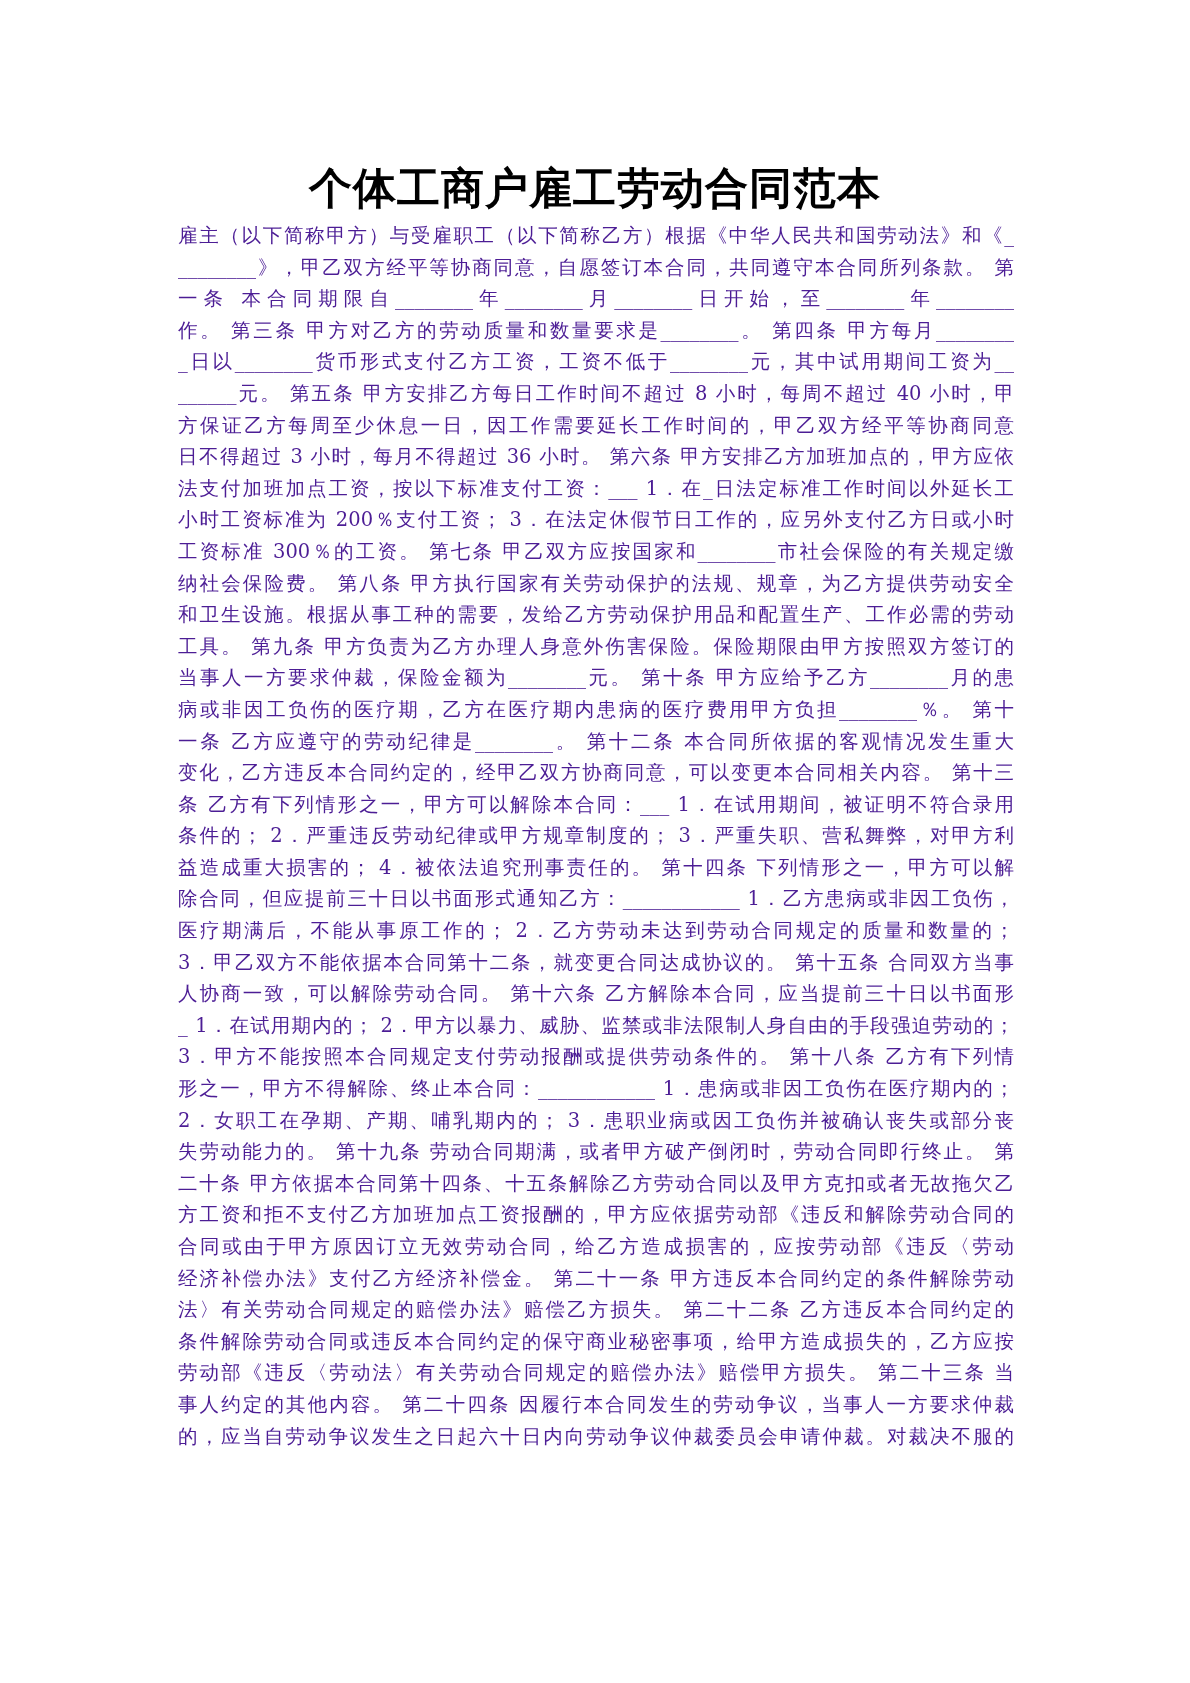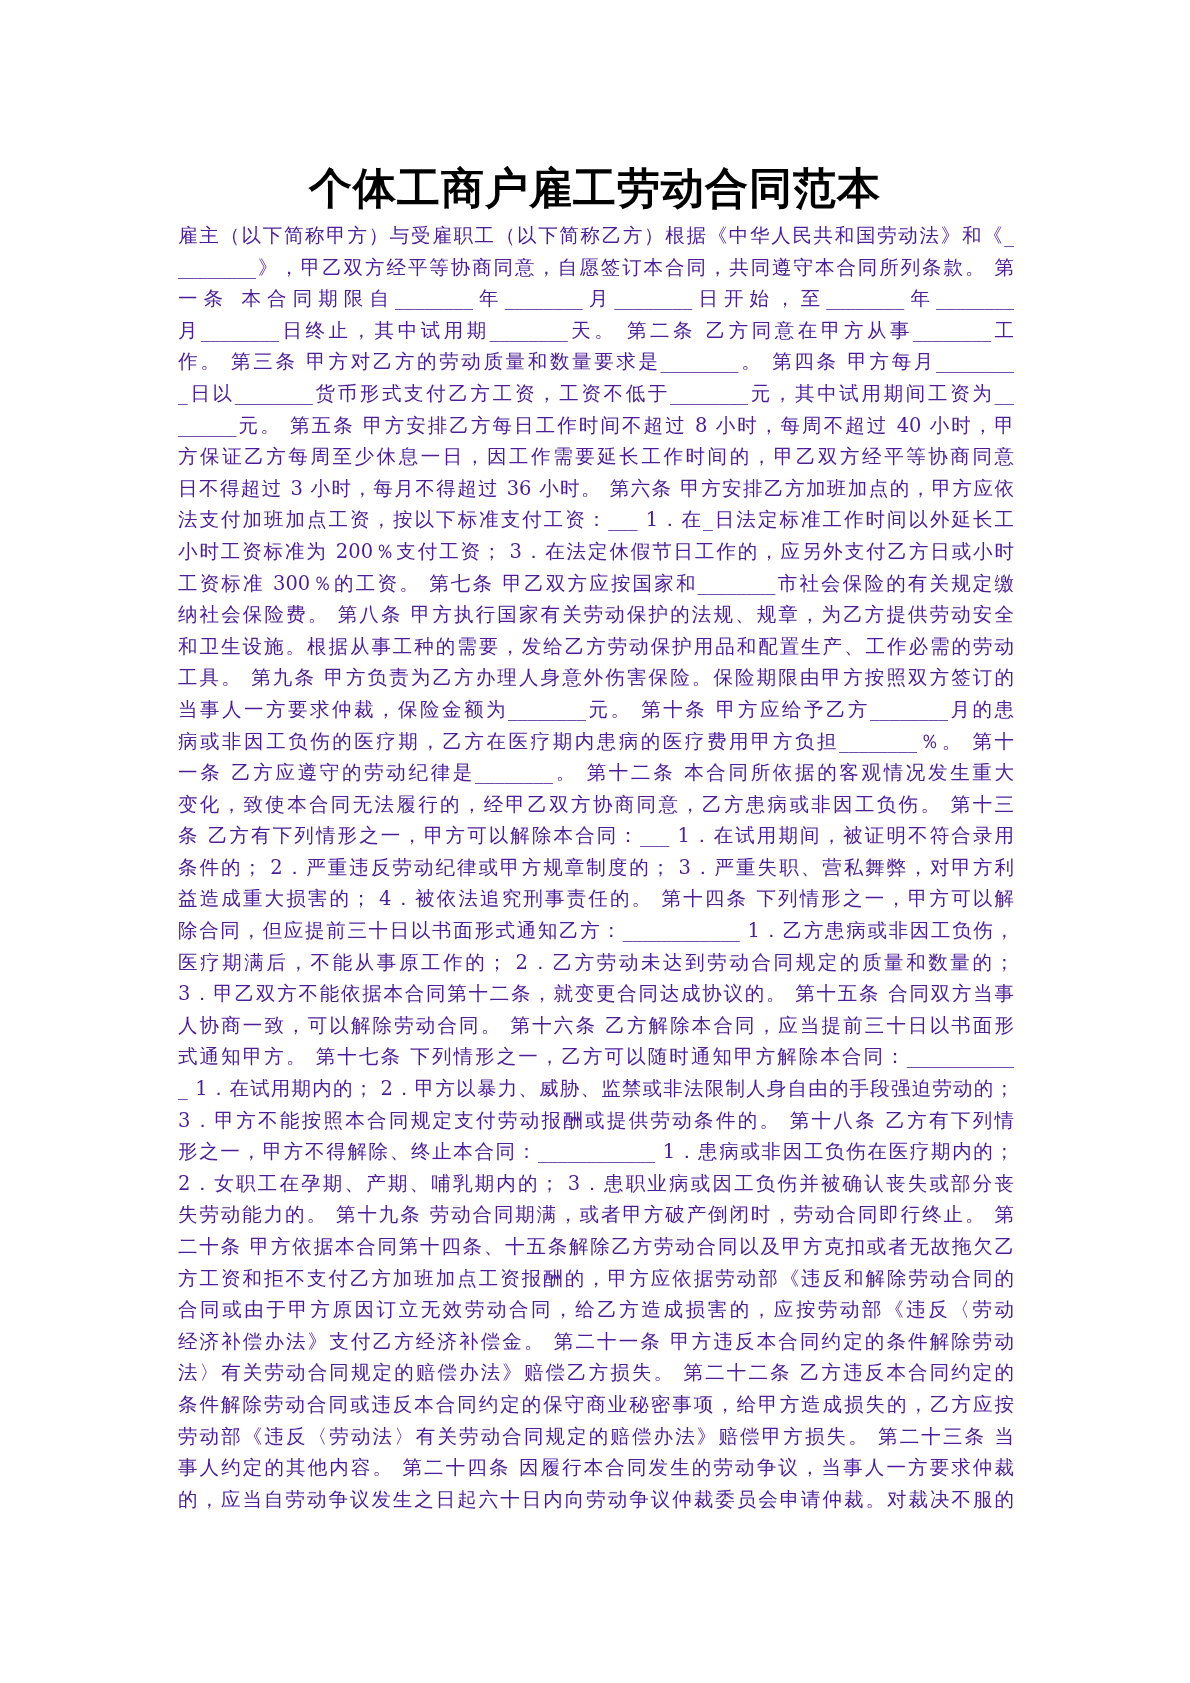--- a/index.html
+++ b/index.html
@@ -16,44 +16,42 @@
 </style>
 </head>
 <body>
 
 <div class="page">
   <div class="title">个体工商户雇工劳动合同范本</div>
   <div class="body" id="body">
       <span class="line">雇主（以下简称甲方）与受雇职工（以下简称乙方）根据《中华人民共和国劳动法》和《_</span>
       <span class="line">________》，甲乙双方经平等协商同意，自愿签订本合同，共同遵守本合同所列条款。 第</span>
       <span class="line">一条 本合同期限自________年________月________日开始，至________年________</span>
-      <span class="line">月________日终止，其中试用期________天。 第二条 乙方同意在甲方从事________工</span>
       <span class="line">作。 第三条 甲方对乙方的劳动质量和数量要求是________。 第四条 甲方每月________</span>
       <span class="line">_日以________货币形式支付乙方工资，工资不低于________元，其中试用期间工资为__</span>
       <span class="line">______元。 第五条 甲方安排乙方每日工作时间不超过 8 小时，每周不超过 40 小时，甲</span>
       <span class="line">方保证乙方每周至少休息一日，因工作需要延长工作时间的，甲乙双方经平等协商同意</span>
       <span class="line">日不得超过 3 小时，每月不得超过 36 小时。 第六条 甲方安排乙方加班加点的，甲方应依</span>
       <span class="line">法支付加班加点工资，按以下标准支付工资：___ 1．在_日法定标准工作时间以外延长工</span>
       <span class="line">小时工资标准为 200％支付工资； 3．在法定休假节日工作的，应另外支付乙方日或小时</span>
       <span class="line">工资标准 300％的工资。 第七条 甲乙双方应按国家和________市社会保险的有关规定缴</span>
       <span class="line">纳社会保险费。 第八条 甲方执行国家有关劳动保护的法规、规章，为乙方提供劳动安全</span>
       <span class="line">和卫生设施。根据从事工种的需要，发给乙方劳动保护用品和配置生产、工作必需的劳动</span>
       <span class="line">工具。 第九条 甲方负责为乙方办理人身意外伤害保险。保险期限由甲方按照双方签订的</span>
       <span class="line">当事人一方要求仲裁，保险金额为________元。 第十条 甲方应给予乙方________月的患</span>
       <span class="line">病或非因工负伤的医疗期，乙方在医疗期内患病的医疗费用甲方负担________％。 第十</span>
       <span class="line">一条 乙方应遵守的劳动纪律是________。 第十二条 本合同所依据的客观情况发生重大</span>
-      <span class="line">变化，致使本合同无法履行的，经甲乙双方协商同意，乙方患病或非因工负伤。 第十三</span>
+      <span class="line">变化，乙方违反本合同约定的，经甲乙双方协商同意，可以变更本合同相关内容。 第十三</span>
       <span class="line">条 乙方有下列情形之一，甲方可以解除本合同：___ 1．在试用期间，被证明不符合录用</span>
       <span class="line">条件的； 2．严重违反劳动纪律或甲方规章制度的； 3．严重失职、营私舞弊，对甲方利</span>
       <span class="line">益造成重大损害的； 4．被依法追究刑事责任的。 第十四条 下列情形之一，甲方可以解</span>
       <span class="line">除合同，但应提前三十日以书面形式通知乙方：____________ 1．乙方患病或非因工负伤，</span>
       <span class="line">医疗期满后，不能从事原工作的； 2．乙方劳动未达到劳动合同规定的质量和数量的；</span>
       <span class="line">3．甲乙双方不能依据本合同第十二条，就变更合同达成协议的。 第十五条 合同双方当事</span>
       <span class="line">人协商一致，可以解除劳动合同。 第十六条 乙方解除本合同，应当提前三十日以书面形</span>
-      <span class="line">式通知甲方。 第十七条 下列情形之一，乙方可以随时通知甲方解除本合同：___________</span>
       <span class="line">_ 1．在试用期内的； 2．甲方以暴力、威胁、监禁或非法限制人身自由的手段强迫劳动的；</span>
       <span class="line"> 3．甲方不能按照本合同规定支付劳动报酬或提供劳动条件的。 第十八条 乙方有下列情</span>
       <span class="line">形之一，甲方不得解除、终止本合同：____________ 1．患病或非因工负伤在医疗期内的；</span>
       <span class="line"> 2．女职工在孕期、产期、哺乳期内的； 3．患职业病或因工负伤并被确认丧失或部分丧</span>
       <span class="line">失劳动能力的。 第十九条 劳动合同期满，或者甲方破产倒闭时，劳动合同即行终止。 第</span>
       <span class="line">二十条 甲方依据本合同第十四条、十五条解除乙方劳动合同以及甲方克扣或者无故拖欠乙</span>
       <span class="line">方工资和拒不支付乙方加班加点工资报酬的，甲方应依据劳动部《违反和解除劳动合同的</span>
       <span class="line">合同或由于甲方原因订立无效劳动合同，给乙方造成损害的，应按劳动部《违反〈劳动</span>
       <span class="line">经济补偿办法》支付乙方经济补偿金。 第二十一条 甲方违反本合同约定的条件解除劳动</span>
       <span class="line">法〉有关劳动合同规定的赔偿办法》赔偿乙方损失。 第二十二条 乙方违反本合同约定的</span>

